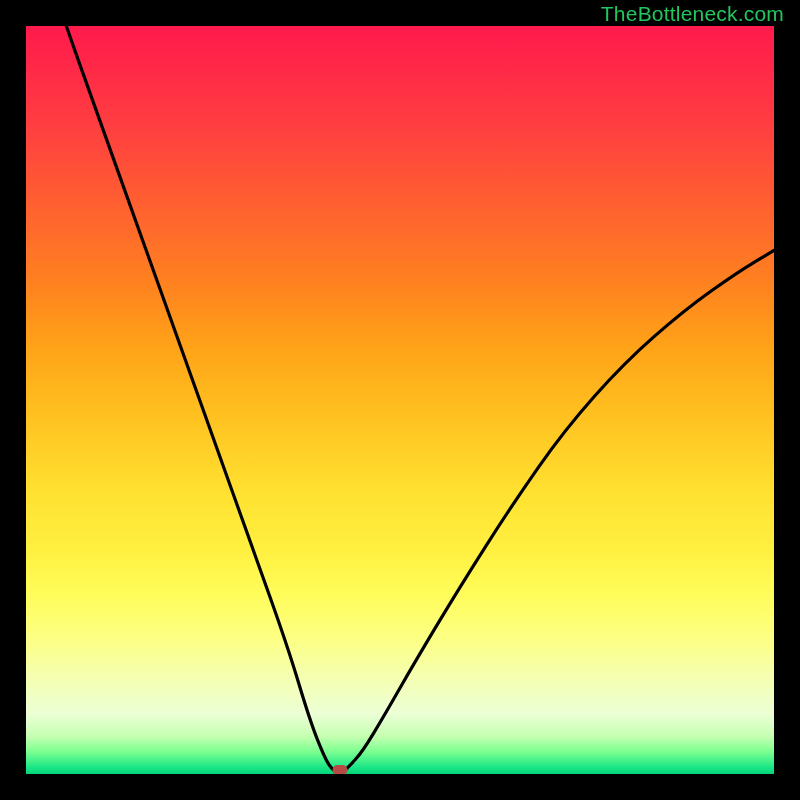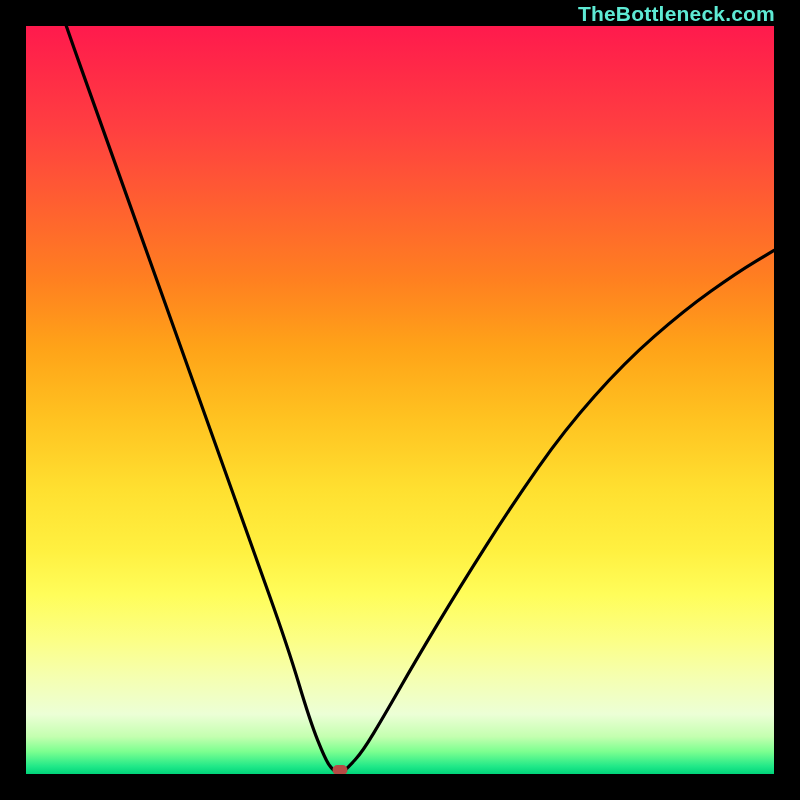--- a/index.html
+++ b/index.html
@@ -49,24 +49,24 @@
       #ecffd6 92%,
       #c4ffb0 95%,
       #7cff90 97%,
       #20e888 99%,
       #00d47a 100%
     );
   }
   .watermark {
     position: absolute;
     top: 2px;
-    right: 25px;
-    color: #5eead4;
+    right: 16px;
+    color: #22c55e;
     font-size: 21px;
-    font-weight: 700;
+    font-weight: 400;
     letter-spacing: 0.2px;
   }
   svg.curve {
     position: absolute;
     left: 0;
     top: 0;
     width: 748px;
     height: 748px;
   }
   .marker {

